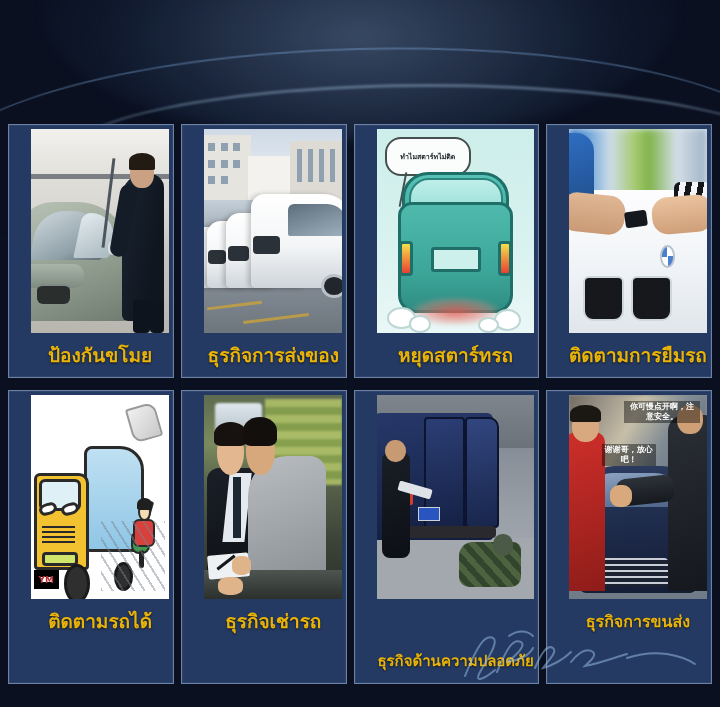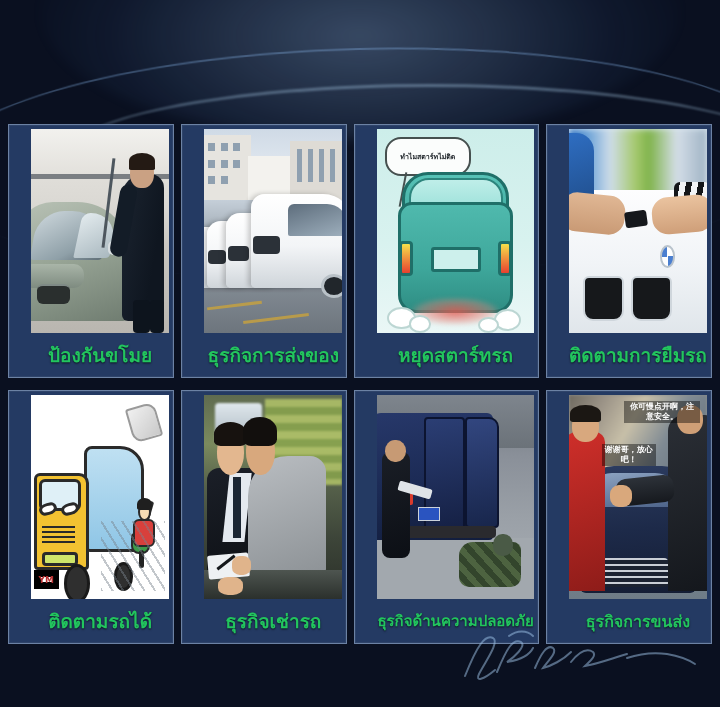--- a/index.html
+++ b/index.html
@@ -75,24 +75,24 @@
     display:flex;flex-direction:column;
     padding:4px 4px 0 22px;
     box-sizing:border-box;
   }
   .thumb{
     position:relative;width:100%;height:204px;overflow:hidden;
     background:#cfd6de;
   }
   .caption{
     height:44px;display:flex;align-items:center;justify-content:center;
-    color:#22c55e;font-size:19px;font-weight:700;white-space:nowrap;
+    color:#eab308;font-size:19px;font-weight:700;white-space:nowrap;
     text-shadow:0 1px 2px rgba(0,0,0,.7);
   }
-  .caption.small{font-size:15px;}
+  .caption.small{font-size:15px;margin-top:40px;}
   .caption.smaller{font-size:16px;}
 
   
   .watermark{
     position:absolute;left:455px;top:628px;width:250px;height:60px;
     pointer-events:none;opacity:.5;
   }
   .watermark svg{width:100%;height:100%;}
 
   

